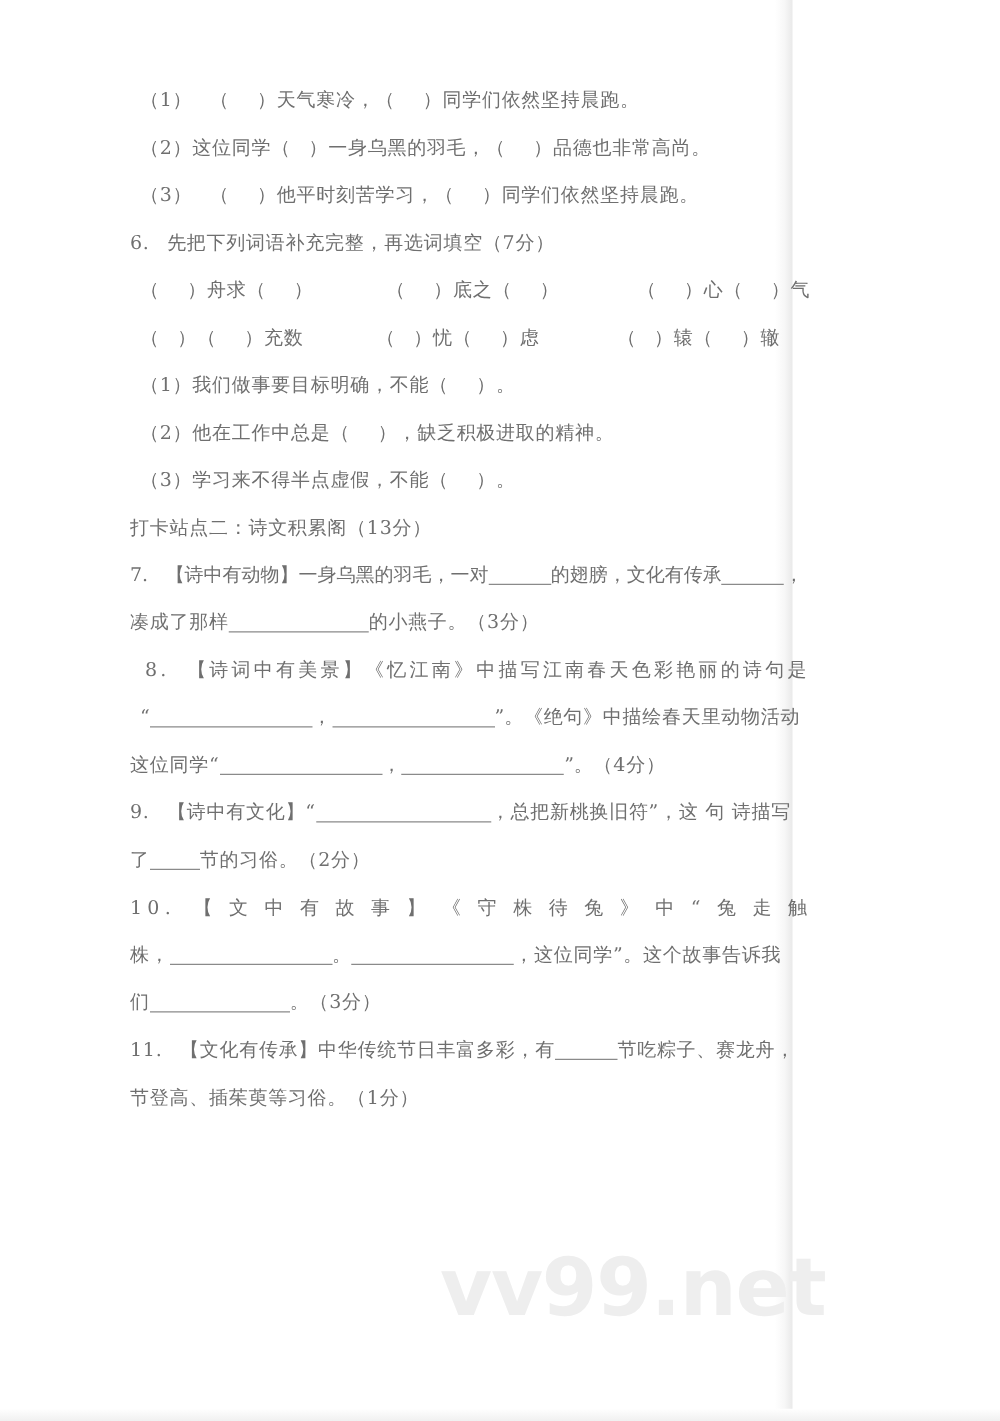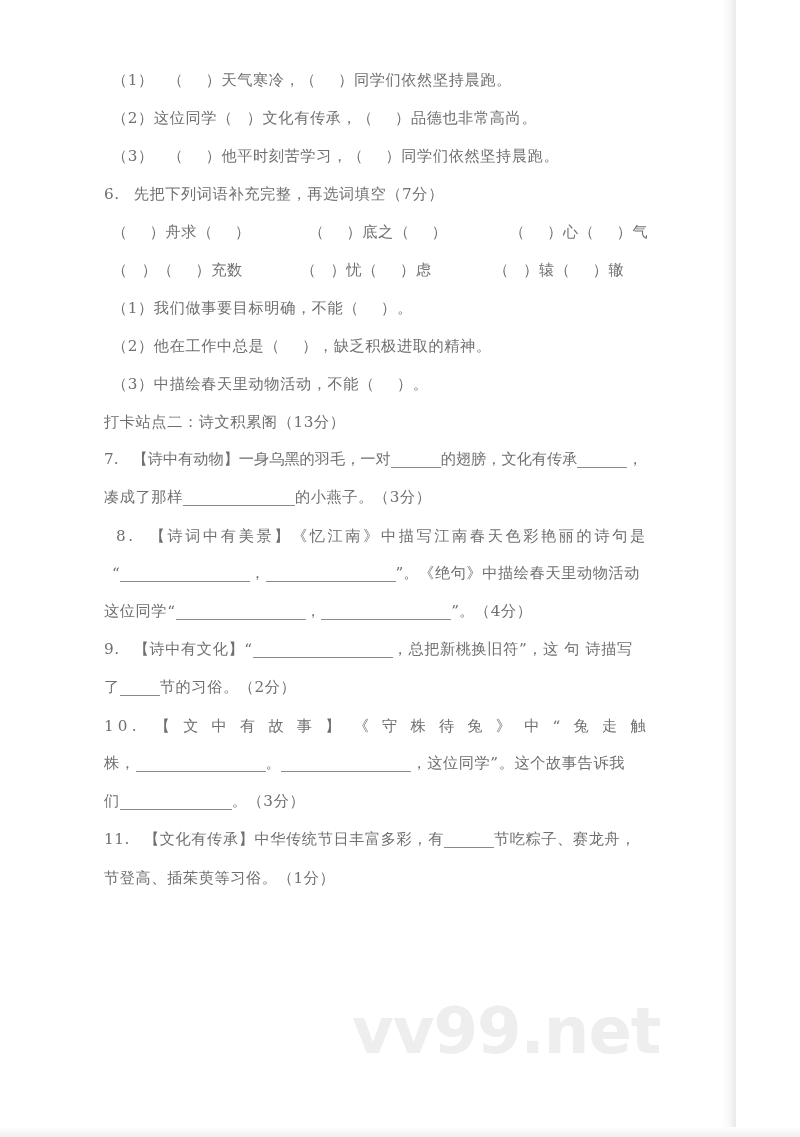--- a/index.html
+++ b/index.html
@@ -13,21 +13,21 @@
     position: relative;
     overflow: hidden;
     font-family: "DejaVu Serif", "Liberation Serif", serif;
   }
 
   
   #page-sheet {
     position: absolute;
     left: 0;
     top: 0;
-    width: 736px;
+    width: 634px;
     height: 1137px;
     background: #ffffff;
   }
 
   
   #scan-edge-right {
     position: absolute;
     top: 0;
     right: 0;
     width: 14px;
@@ -120,21 +120,21 @@
   <div id="content">
 
     <div class="row">
       <div class="line indent-1 sp-sm">
         <span>（1）</span><span class="paren-gap-sm"></span><span>（</span><span class="paren-gap"></span><span>）天气寒冷，（</span><span class="paren-gap"></span><span>）同学们依然坚持晨跑。</span>
       </div>
     </div>
 
     <div class="row">
       <div class="line indent-1 sp-sm">
-        <span>（2）</span><span>这位同学（</span><span class="paren-gap-sm"></span><span>）文化有传承，（</span><span class="paren-gap"></span><span>）品德也非常高尚。</span>
+        <span>（2）</span><span>这位同学（</span><span class="paren-gap-sm"></span><span>）一身乌黑的羽毛，（</span><span class="paren-gap"></span><span>）品德也非常高尚。</span>
       </div>
     </div>
 
     <div class="row">
       <div class="line indent-1 sp-sm">
         <span>（3）</span><span class="paren-gap-sm"></span><span>（</span><span class="paren-gap"></span><span>）他平时刻苦学习，（</span><span class="paren-gap"></span><span>）同学们依然坚持晨跑。</span>
       </div>
     </div>
 
     <div class="row">
@@ -162,21 +162,21 @@
     </div>
 
     <div class="row">
       <div class="line indent-1 sp-sm">
         <span>（2）</span><span>他在工作中总是（</span><span class="paren-gap"></span><span>），缺乏积极进取的精神。</span>
       </div>
     </div>
 
     <div class="row">
       <div class="line indent-1 sp-sm">
-        <span>（3）</span><span>中描绘春天里动物活动，不能（</span><span class="paren-gap"></span><span>）。</span>
+        <span>（3）</span><span>学习来不得半点虚假，不能（</span><span class="paren-gap"></span><span>）。</span>
       </div>
     </div>
 
     <div class="row">
       <div class="line sp-sm">打卡站点二：诗文积累阁（13分）</div>
     </div>
 
     <div class="row">
       <div class="line">
         <span>7.</span><span class="paren-gap-sm"></span><span>【诗中有动物】一身乌黑的羽毛，一对</span><span class="blank b-sm"></span><span>的翅膀，文化有传承</span><span class="blank b-sm"></span><span>，</span>

